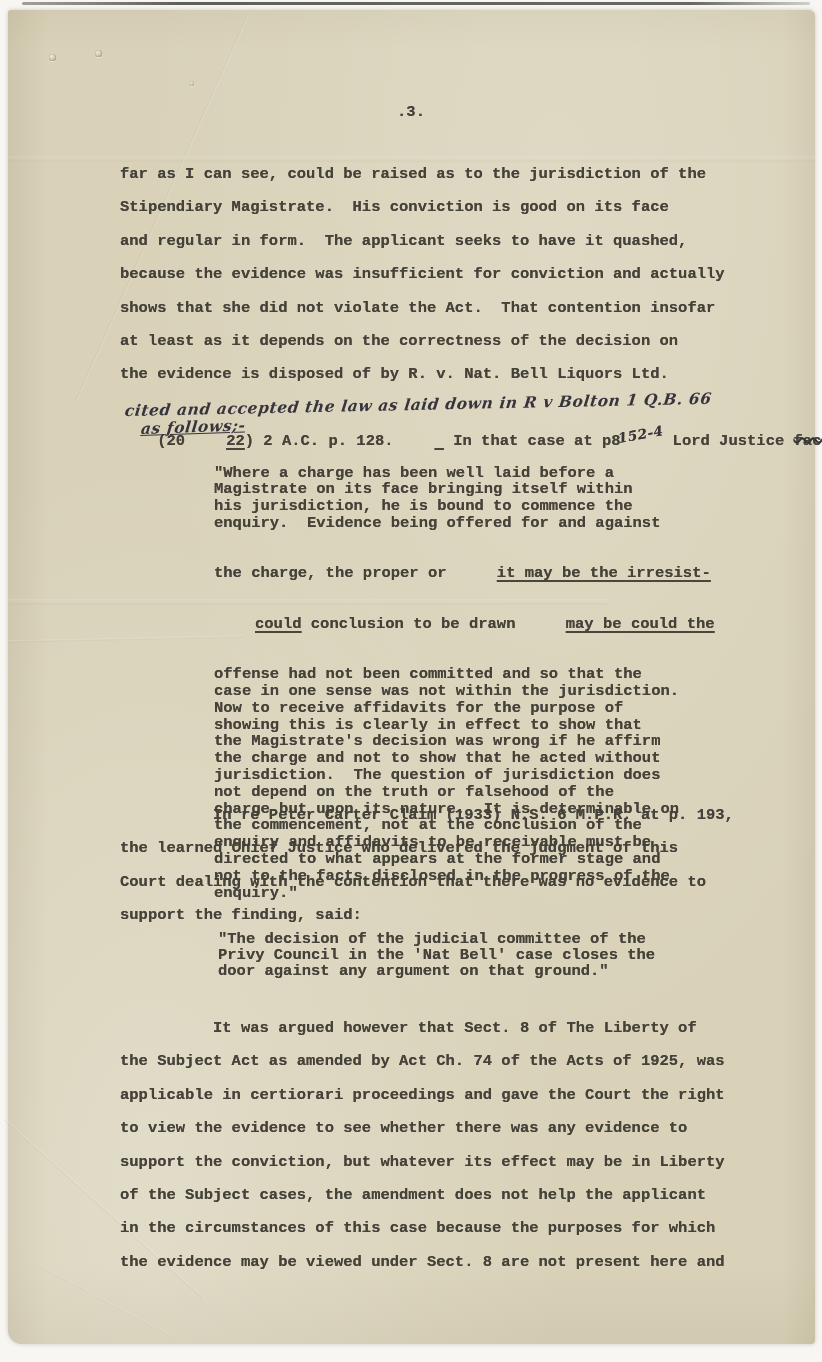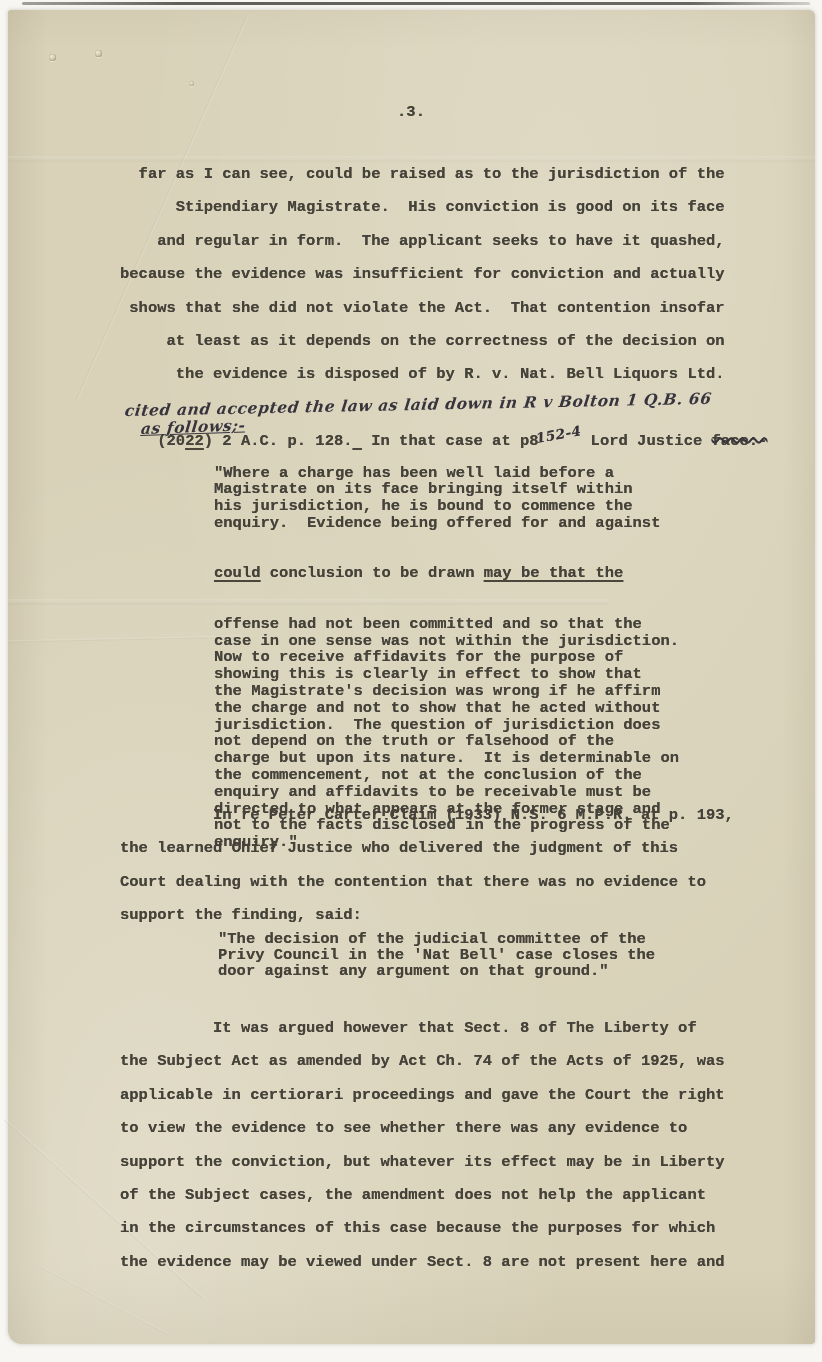--- a/index.html
+++ b/index.html
@@ -44,21 +44,21 @@
     font-family:"Liberation Mono","DejaVu Sans Mono",monospace;
     font-weight:700;
     font-size:15.5px;
     color:#45423a;
     white-space:pre;
     text-shadow:0 0 .5px rgba(64,60,50,.75);
   }
   .lh-body{line-height:33.4px;}
   .lh-quote{line-height:16.8px;}
   .page-num{left:0;top:96px;width:822px;text-align:center;line-height:33px;}
-  .u{text-decoration:underline;text-decoration-thickness:1.6px;text-underline-offset:3px;text-decoration-color:#4a463c;}
+  .u{text-decoration:underline;text-decoration-thickness:1.6px;text-underline-offset:3px;text-decoration-color:#4a463c;padding-left:41px;}
   .struck{
     text-decoration:line-through;
     text-decoration-style:wavy;
     text-decoration-thickness:2.2px;
     text-decoration-color:#37343c;
   }
   .hw{
     position:absolute;
     font-family:"DejaVu Serif",serif;
     font-style:italic;
@@ -91,41 +91,42 @@
   <div class="crease crease-line" style="left:-30px;top:1208px;width:268px;transform:rotate(42deg);opacity:.6;"></div>
   <div class="crease crease-line" style="left:30px;top:1300px;width:150px;transform:rotate(28deg);opacity:.4;"></div>
   <div class="band" style="left:8px;top:156px;width:807px;height:6px;background:linear-gradient(180deg,rgba(255,255,255,.18),rgba(108,98,70,.07));opacity:.7;"></div>
   <div class="band" style="left:8px;top:599px;width:600px;height:6px;background:linear-gradient(180deg,rgba(255,255,255,.2),rgba(108,98,70,.08));opacity:.7;"></div>
   <div class="hole" style="left:49px;top:54px;"></div>
   <div class="hole" style="left:95px;top:50px;"></div>
   <div class="hole" style="left:189px;top:81px;width:5px;height:5px;opacity:.8;"></div>
 
   <div class="typed page-num">.3.</div>
 
-  <div class="typed lh-body" style="left:120px;top:158px;text-align:right;">far as I can see, could be raised as to the jurisdiction of the
+  <div class="typed lh-body" style="left:120px;top:158px;">far as I can see, could be raised as to the jurisdiction of the
 Stipendiary Magistrate.  His conviction is good on its face
 and regular in form.  The applicant seeks to have it quashed,
 because the evidence was insufficient for conviction and actually
 shows that she did not violate the Act.  That contention insofar
 at least as it depends on the correctness of the decision on
 the evidence is disposed of by R. v. Nat. Bell Liquors Ltd.</div>
 
   <div class="typed" style="left:120px;top:391px;line-height:33.4px;">
     <span>(20</span><span class="u">22</span><span>) 2 A.C. p. 128.</span><span class="u"> </span><span> In that case at p</span><span>8</span><span class="hw-page">152-4</span><span> Lord Justice </span><span class="struck">face:-</span>
   </div>
 
   <div class="hw hw1">cited and accepted the law as laid down in R v Bolton 1 Q.B. 66</div>
   <div class="hw hw2">as follows;-</div>
 
   <div class="typed lh-quote" style="left:214px;top:431px;">
     <div>"Where a charge has been well laid before a
 Magistrate on its face bringing itself within
 his jurisdiction, he is bound to commence the
 enquiry.  Evidence being offered for and against</div>
-    <div><span class="u">could</span><span> conclusion to be drawn </span><span class="u">may be that the</span></div>
+    <div><span>the charge, the proper or </span><span class="u">it may be the irresist-</span></div>
+    <div><span class="u">could</span><span> conclusion to be drawn </span><span class="u">may be could the</span></div>
     <div>offense had not been committed and so that the
 case in one sense was not within the jurisdiction.
 Now to receive affidavits for the purpose of
 showing this is clearly in effect to show that
 the Magistrate's decision was wrong if he affirm
 the charge and not to show that he acted without
 jurisdiction.  The question of jurisdiction does
 not depend on the truth or falsehood of the
 charge but upon its nature.  It is determinable on
 the commencement, not at the conclusion of the

